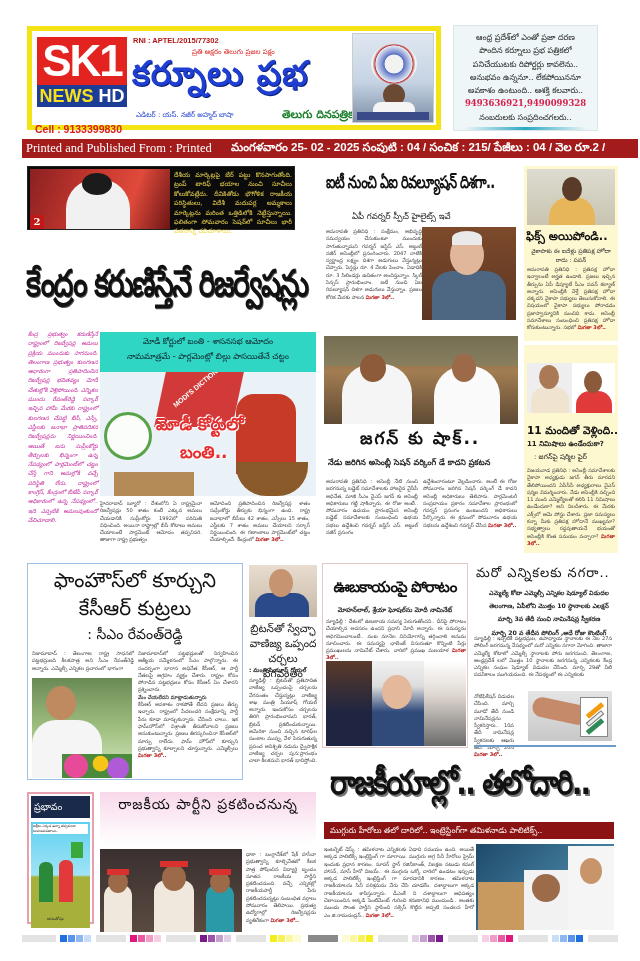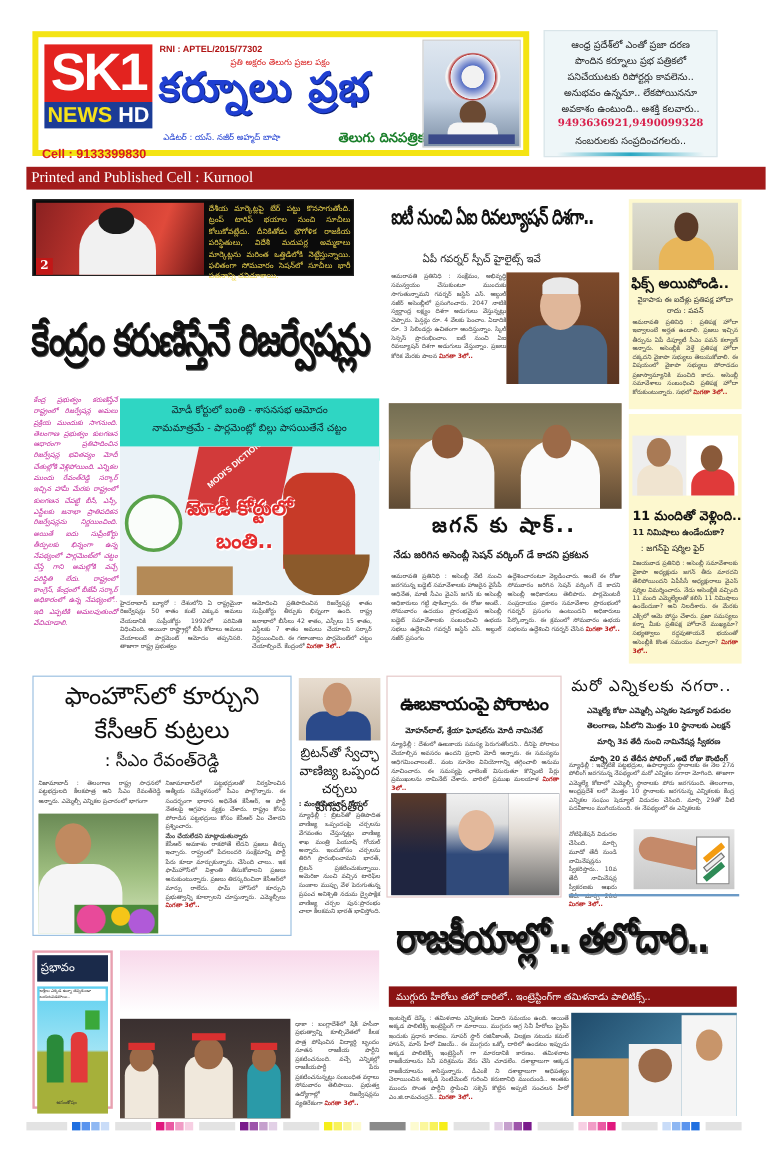--- a/index.html
+++ b/index.html
@@ -211,21 +211,22 @@
     <div class="ad-line">పనిచేయుటకు రిపోర్టర్లు కావలెను..</div>
     <div class="ad-line">అనుభవం ఉన్ననూ.. లేకపోయిననూ</div>
     <div class="ad-line">అవకాశం ఉంటుంది.. ఆశక్తి కలవారు..</div>
     <div class="ad-line ad-phone">9493636921,9490099328</div>
     <div class="ad-line">నంబరులకు సంప్రదించగలరు..</div>
   </div>
   <div class="ad-bar"></div>
 </div>
 
 <div class="abs date-strip">
-  <span class="ds-pub">Printed and Published Cell : Kurnool</span>
+  <span class="ds-pub">Printed and Published From : Printed</span>
+  <span class="ds-date">మంగళవారం 25- 02 - 2025 సంపుటి : 04 / సంచిక : 215/ పేజీలు : 04 / వెల రూ.2 /</span>
 </div>
 
 <div class="abs market-box">
   <div class="market-img">
     <div class="market-person"></div>
     <div class="market-hair"></div>
     <div class="market-num">2</div>
   </div>
   <div class="market-text">దేశీయ మార్కెట్లపై బేర్ పట్టు కొనసాగుతోంది. ట్రంప్ టారిఫ్ భయాల నుంచి సూచీలు కోలుకోవట్లేదు. దీనికితోడు భౌగోళిక రాజకీయ పరిస్థితులు, విదేశీ మదుపర్ల అమ్మకాలు మార్కెట్లను మరింత ఒత్తిడిలోకి నెట్టేస్తున్నాయి. ఫలితంగా సోమవారం సెషన్‌లో సూచీలు భారీ పతనాన్ని చవిచూశాయి.</div>
 </div>
@@ -374,20 +375,21 @@
   <div class="prab-cartoon">
     <div class="prab-text">ఆశ్రీలు ఎక్కడ ఉన్నా తప్పకుండా బయటపడతాయి..</div>
     <div class="prab-bin"></div>
     <div class="prab-p1"></div>
     <div class="prab-p2"></div>
     <div class="prab-sign">అసంతోషం</div>
   </div>
 </div>
 
 <div class="abs vidya-head">
+  <div class="vidya-h1">రాజకీయ పార్టీని ప్రకటించనున్న</div>
 </div>
 <div class="abs vidya-img">
   <div class="vd-p" style="left:4px;"></div>
   <div class="vd-h" style="left:8px;top:22px;"></div>
   <div class="vd-band" style="left:7px;top:20px;"></div>
   <div class="vd-p" style="left:54px;width:40px;height:52px;"></div>
   <div class="vd-h" style="left:62px;top:16px;width:24px;height:26px;"></div>
   <div class="vd-band" style="left:60px;top:12px;width:28px;"></div>
   <div class="vd-p" style="left:106px;background:#2a9aa8;"></div>
   <div class="vd-h" style="left:110px;top:22px;"></div>

